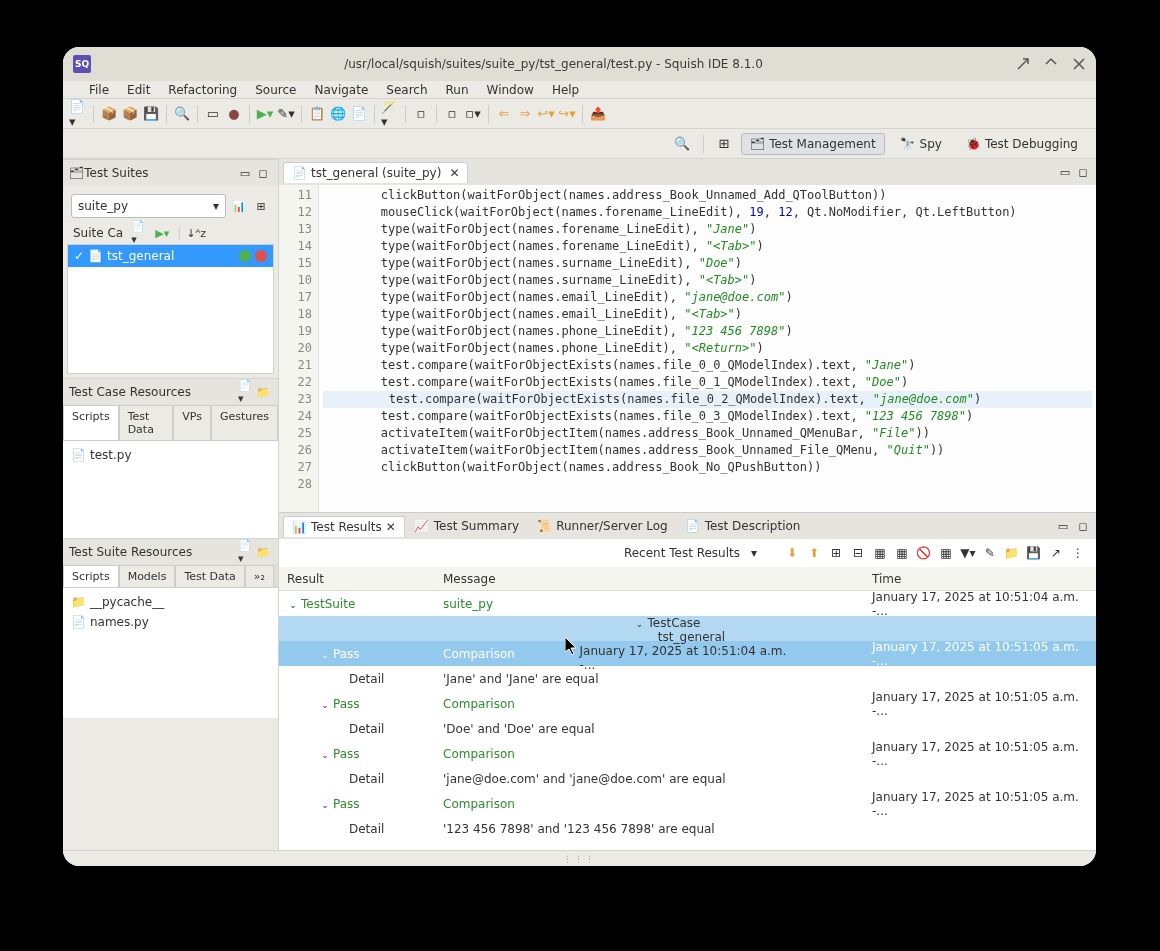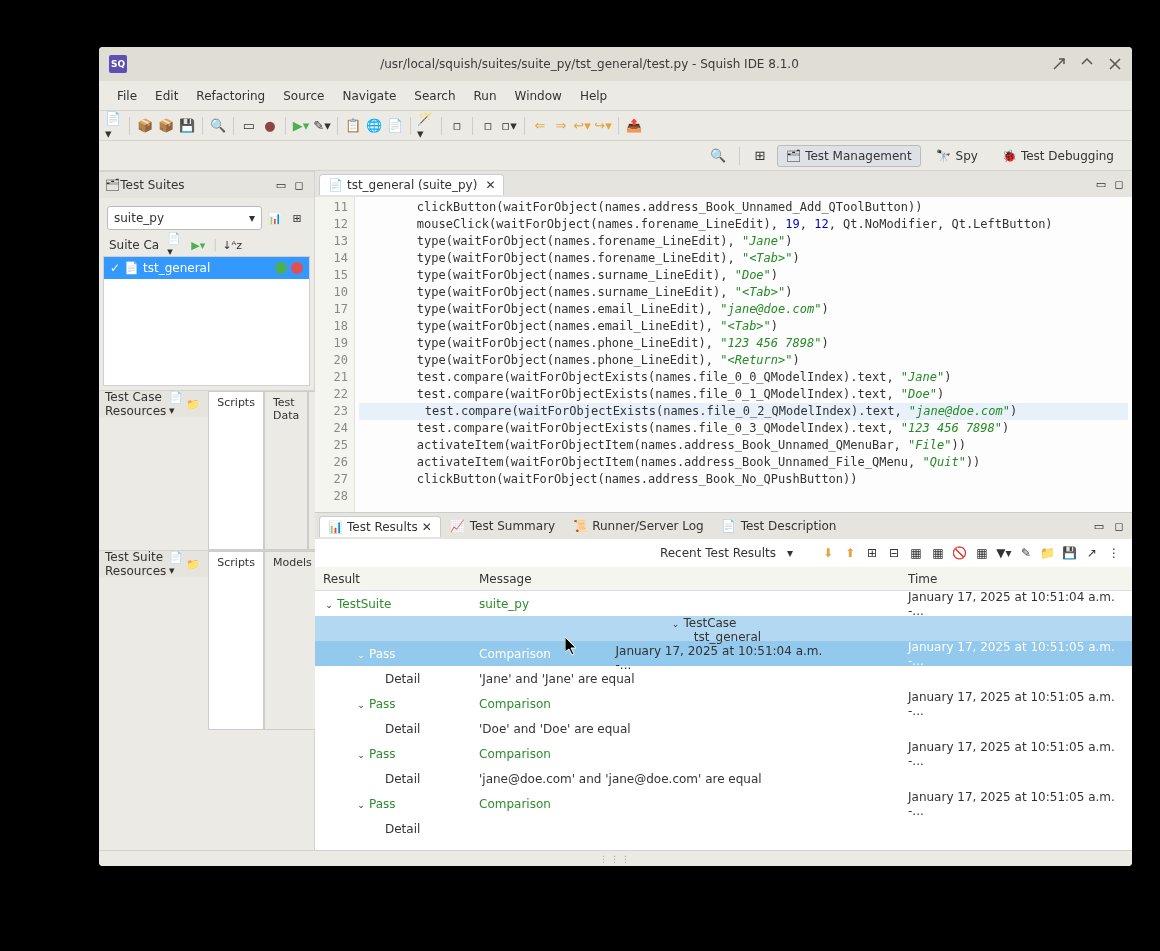--- a/index.html
+++ b/index.html
@@ -1,23 +1,23 @@
 <!DOCTYPE html>
 <html><head>
 <meta charset="utf-8">
 <style>
 * { box-sizing: border-box; margin: 0; padding: 0; }
 body { background: #000; font-family: "DejaVu Sans", sans-serif; font-size: 12px; color: #333; width: 1160px; height: 951px; position: relative; }
-.window { position: absolute; left: 63px; top: 47px; width: 1033px; height: 819px; background: #eceae5; border-radius: 4px; overflow: hidden; display: flex; flex-direction: column; box-shadow: 0 2px 8px rgba(0,0,0,.4); margin-left: 36px; }
+.window { position: absolute; left: 63px; top: 47px; width: 1033px; height: 819px; background: #eceae5; border-radius: 16px; overflow: hidden; display: flex; flex-direction: column; box-shadow: 0 2px 8px rgba(0,0,0,.4); }
 .titlebar { height: 34px; background: #e0ddd5; display: flex; align-items: center; padding: 0 10px; }
 .app-icon { width: 18px; height: 18px; background: #5e4fb3; color: #fff; font-size: 9px; font-weight: bold; display: flex; align-items: center; justify-content: center; border-radius: 2px; }
 .title-text { flex: 1; text-align: center; color: #3a3a3a; }
 .winbtns { display: flex; gap: 14px; }
 .winbtn { width: 14px; height: 14px; cursor: pointer; color: #555; }
-.menubar { height: 30px; background: #eceae5; display: flex; align-items: center; padding: 0 10px; gap: 2px; border-bottom: 1px solid #d6d3cc; }
+.menubar { height: 18px; background: #eceae5; display: flex; align-items: center; padding: 0 18px; gap: 2px; border-bottom: 1px solid #d6d3cc; }
 .mitem { padding: 3px 8px; cursor: pointer; }
 .toolbar { height: 30px; background: #eceae5; display: flex; align-items: center; padding: 0 6px; gap: 3px; border-bottom: 1px solid #d6d3cc; }
 .tb-icon { width: 18px; height: 18px; display: flex; align-items: center; justify-content: center; cursor: pointer; font-size: 13px; }
 .tb-sep { width: 1px; height: 18px; background: #ccc; margin: 0 3px; }
 .perspbar { height: 30px; display: flex; align-items: center; justify-content: flex-end; padding: 0 10px; gap: 8px; border-bottom: 1px solid #d6d3cc; }
 .persp-btn { padding: 3px 8px; display: flex; align-items: center; gap: 4px; cursor: pointer; border-radius: 3px; }
 .persp-btn.active { background: #dee2e6; border: 1px solid #bbb; }
 .body-area { flex: 1; display: flex; overflow: hidden; }
 .left-col { width: 216px; display: flex; flex-direction: column; border-right: 1px solid #d6d3cc; }
 .panel { display: flex; flex-direction: column; border-top: 1px solid #d6d3cc; }
@@ -58,22 +58,22 @@
 .rt-hdr { display: flex; border-bottom: 1px solid #ddd; background: #f5f5f0; height: 24px; align-items: center; }
 .rt-col1 { width: 156px; padding-left: 8px; }
 .rt-col2 { flex: 1; padding-left: 8px; }
 .rt-col3 { width: 232px; padding-left: 8px; }
 .rt-row { display: flex; height: 25px; align-items: center; }
 .rt-row.sel { background: #b3d9f2; flex-direction: column; }
 .rt-row.selstrong { background: #92c9ed; color: #fff; }
 .pass-txt { color: #2e8b2e; }
 .comp-txt { color: #2e8b2e; }
 .expand-ic { width: 12px; height: 12px; display: inline-flex; align-items: center; justify-content: center; margin-right: 2px; font-size: 9px; }
-.tcr-body { display: flex; flex-direction: row; height: 160px; }
-.tsr-body { display: flex; flex-direction: row; height: 180px; }
+.tcr-body { display: flex; flex-direction: column; height: 160px; }
+.tsr-body { display: flex; flex-direction: column; height: 180px; }
 .statusbar { height: 16px; background: #eceae5; border-top: 1px solid #d6d3cc; display: flex; align-items: center; justify-content: center; }
 .grip { color: #aaa; font-size: 9px; letter-spacing: 2px; }
 svg { display: block; }
 .cursor-icon { position: absolute; pointer-events: none; }
 </style>
 </head>
 <body>
 
 <div class="window">
   <div class="titlebar">
@@ -350,20 +350,21 @@
                 <div class="rt-col2"><span>'jane@doe.com' and 'jane@doe.com' are equal</span></div>
                 <div class="rt-col3"></div>
               </div>
               <div class="rt-row">
                 <div class="rt-col1" style="padding-left: 40px;"><span class="expand-ic">⌄</span><span class="pass-txt">Pass</span></div>
                 <div class="rt-col2"><span class="comp-txt">Comparison</span></div>
                 <div class="rt-col3">January 17, 2025 at 10:51:05 a.m. -...</div>
               </div>
               <div class="rt-row">
                 <div class="rt-col1" style="padding-left: 56px;"><span class="expand-ic"></span><span>Detail</span></div>
+                <div class="rt-col2"><span>'123 456 7898' and '123 456 7898' are equal</span></div>
                 <div class="rt-col3"></div>
               </div>
             </div>
         </div>
       </div>
     </div>
   </div>
   <div class="statusbar">
       <span class="grip">⋮⋮⋮</span>
     </div>

